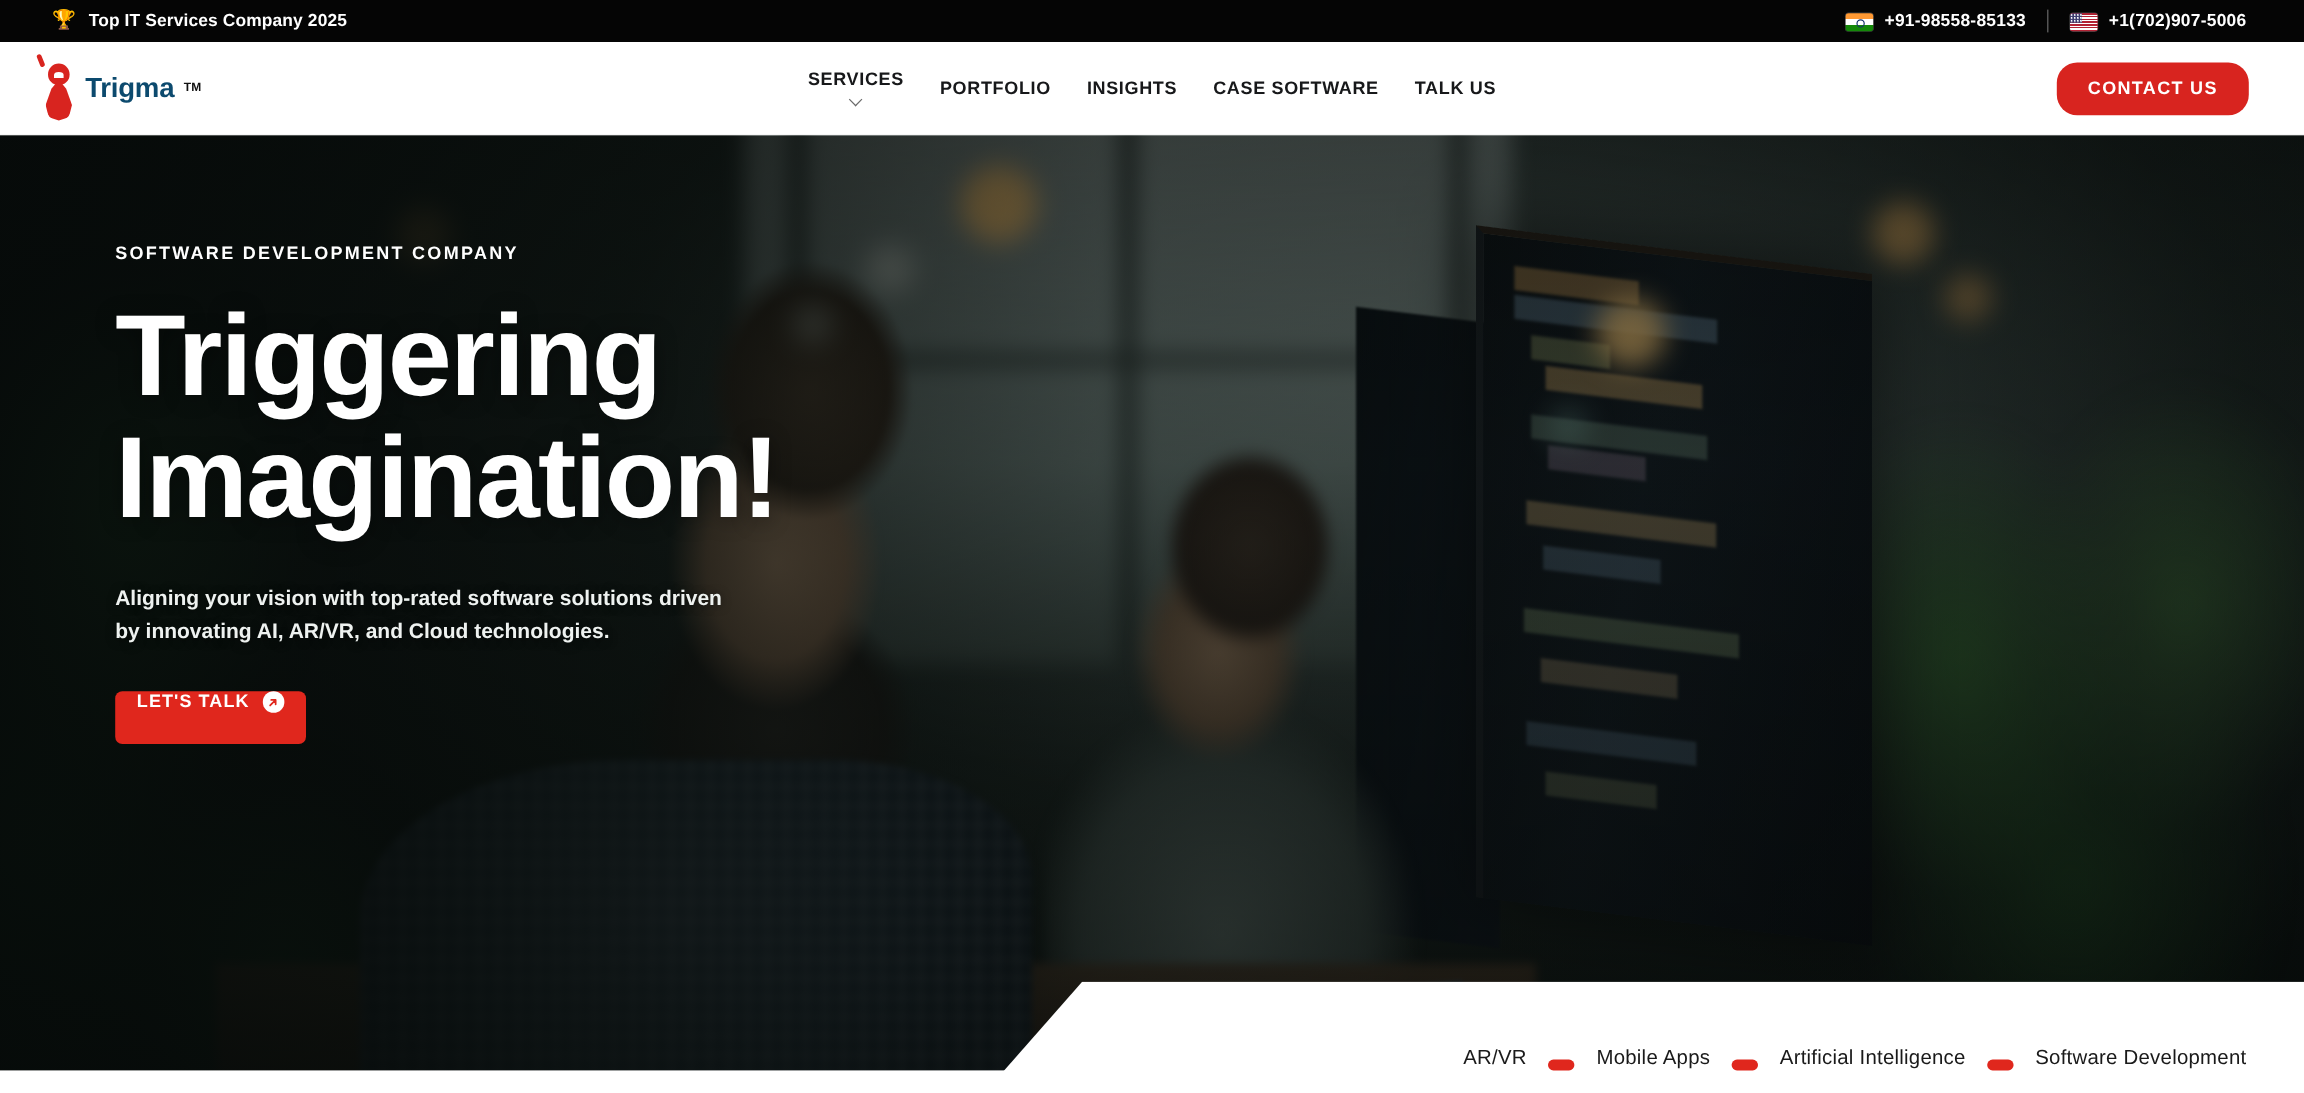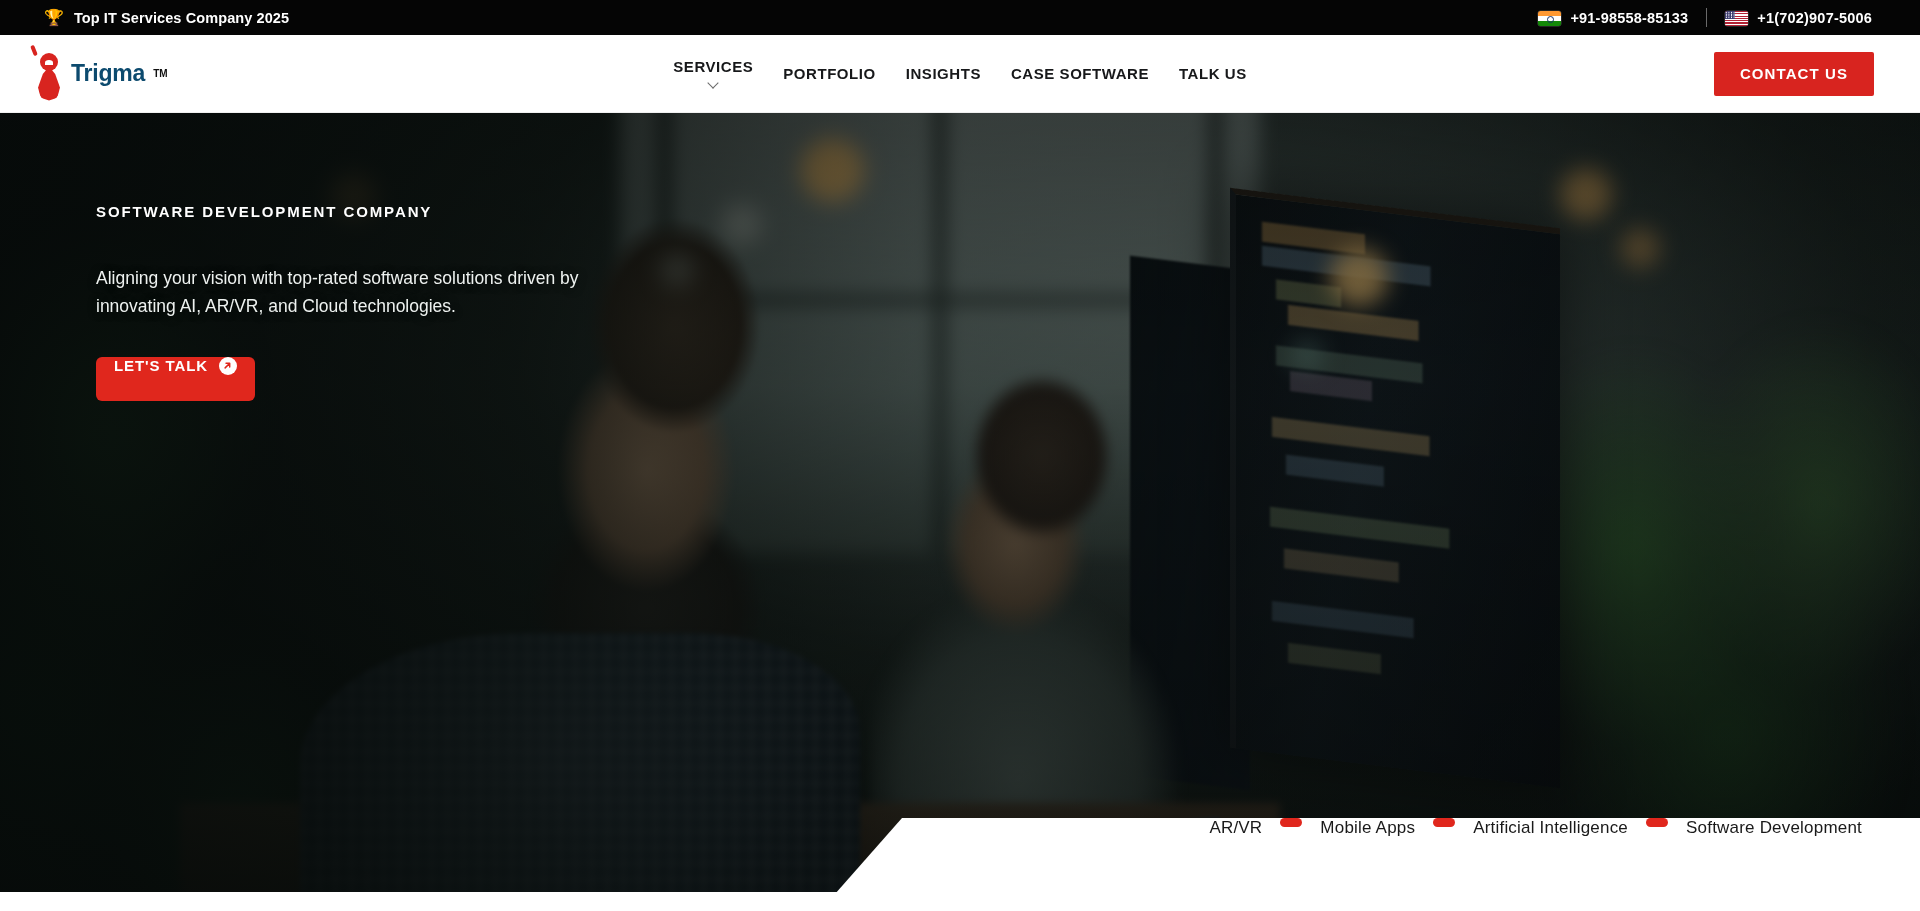--- a/index.html
+++ b/index.html
@@ -99,21 +99,21 @@
     letter-spacing:.55px; cursor:pointer; white-space:nowrap;flex-direction:column;
   }
   .chev{ display:inline-block; width:9px; height:9px; position:relative; top:-2px; }
   .chev::after{
     content:""; position:absolute; left:0; top:0;
     width:7px; height:7px; border-right:1.6px solid #6b6b6b; border-bottom:1.6px solid #6b6b6b;
     transform:rotate(45deg);
   }
   .contact-btn{
     width:160px; height:44px; margin-right:24px;
-    background:#d8241f; color:#ffffff; border:none; border-radius:2px;
+    background:#d8241f; color:#ffffff; border:none; border-radius:17px;
     font-family:inherit; font-size:15px; font-weight:700; letter-spacing:1.1px;
     cursor:pointer; display:flex; align-items:center; justify-content:center;
   }
   .nav-right{ width:260px; display:flex; justify-content:flex-end; }
 
   
   .hero{
     position:absolute; top:113px; left:0; width:1920px; height:780px;
     overflow:hidden; background:#0d1411;
   }
@@ -248,22 +248,22 @@
   .eyebrow{
     color:#ffffff; font-size:15px; font-weight:700; letter-spacing:1.9px;
     margin-bottom:26px;
   }
   .headline{
     color:#ffffff; font-size:96px; font-weight:800; line-height:1.06;
     letter-spacing:-1.5px; text-shadow:0 2px 18px rgba(0,0,0,.4);
   }
   .headline .l2{ display:block; }
   .subcopy{
-    margin-top:44px; color:#eef2f0; font-size:17.5px; line-height:1.62;
-    font-weight:400; max-width:520px; text-shadow:0 1px 8px rgba(0,0,0,.5);
+    margin-top:34px; color:#eef2f0; font-size:17.5px; line-height:1.62;
+    font-weight:700; max-width:520px; text-shadow:0 1px 8px rgba(0,0,0,.5);
   }
   .lets-talk{
     margin-top:36px; height:44px; padding:0 18px;
     background:#e0271d; color:#ffffff; border:none; border-radius:6px;
     display:inline-flex; align-items:flex-start; gap:11px; cursor:pointer;
     font-family:inherit; font-size:15px; font-weight:700; letter-spacing:.9px;
   }
   .arrow-circle{
     width:18px; height:18px; border-radius:50%; background:#ffffff;
     display:inline-flex; align-items:center; justify-content:center; flex:none;
@@ -276,22 +276,22 @@
   }
   .ticker-panel{
     position:absolute; right:0; top:0; width:1100px; height:93px;
     background:#ffffff;
     clip-path:polygon(82px 0, 100% 0, 100% 100%, 0 100%);
   }
   .ticker-strip{
     position:absolute; left:0; bottom:0; width:1920px; height:19px; background:#ffffff;
   }
   .ticker-items{
-    position:absolute; right:40px; top:0; height:74px;
-    display:flex; align-items:flex-start; gap:0;
+    position:absolute; right:30px; top:0; height:74px;
+    display:flex; align-items:flex-end; gap:0;
   }
   .ticker-label{
     font-size:17px; font-weight:400; color:#1a1a1a; white-space:nowrap;
     letter-spacing:.2px; padding:0 18px;
   }
   .ticker-dash{
     width:22px; height:9px; border-radius:5px; background:#e0271d; flex:none;
   }
 </style>
 </head>
@@ -373,20 +373,24 @@
     <div class="bokeh b4"></div>
     <div class="bokeh b5"></div>
     <div class="bokeh b6"></div>
     <div class="bokeh b7"></div>
     <div class="bokeh b8"></div>
     <div class="hero-scrim"></div>
   </div>
 
   <div class="hero-copy">
     <div class="eyebrow">SOFTWARE DEVELOPMENT COMPANY</div>
+    <h1 class="headline">
+      <span>Triggering</span>
+      <span class="l2">Imagination!</span>
+    </h1>
     <p class="subcopy">Aligning your vision with top-rated software solutions driven by innovating AI, AR/VR, and Cloud technologies.</p>
     <button class="lets-talk">
       <span>LET'S TALK</span>
       <span class="arrow-circle">
         <svg width="11" height="11" viewBox="0 0 12 12" aria-hidden="true">
           <path d="M3.4 8.6 L8.2 3.8 M4.4 3.6 H8.4 V7.6" stroke="#e0271d" stroke-width="1.6" fill="none" stroke-linecap="round" stroke-linejoin="round"></path>
         </svg>
       </span>
     </button>
   </div>

